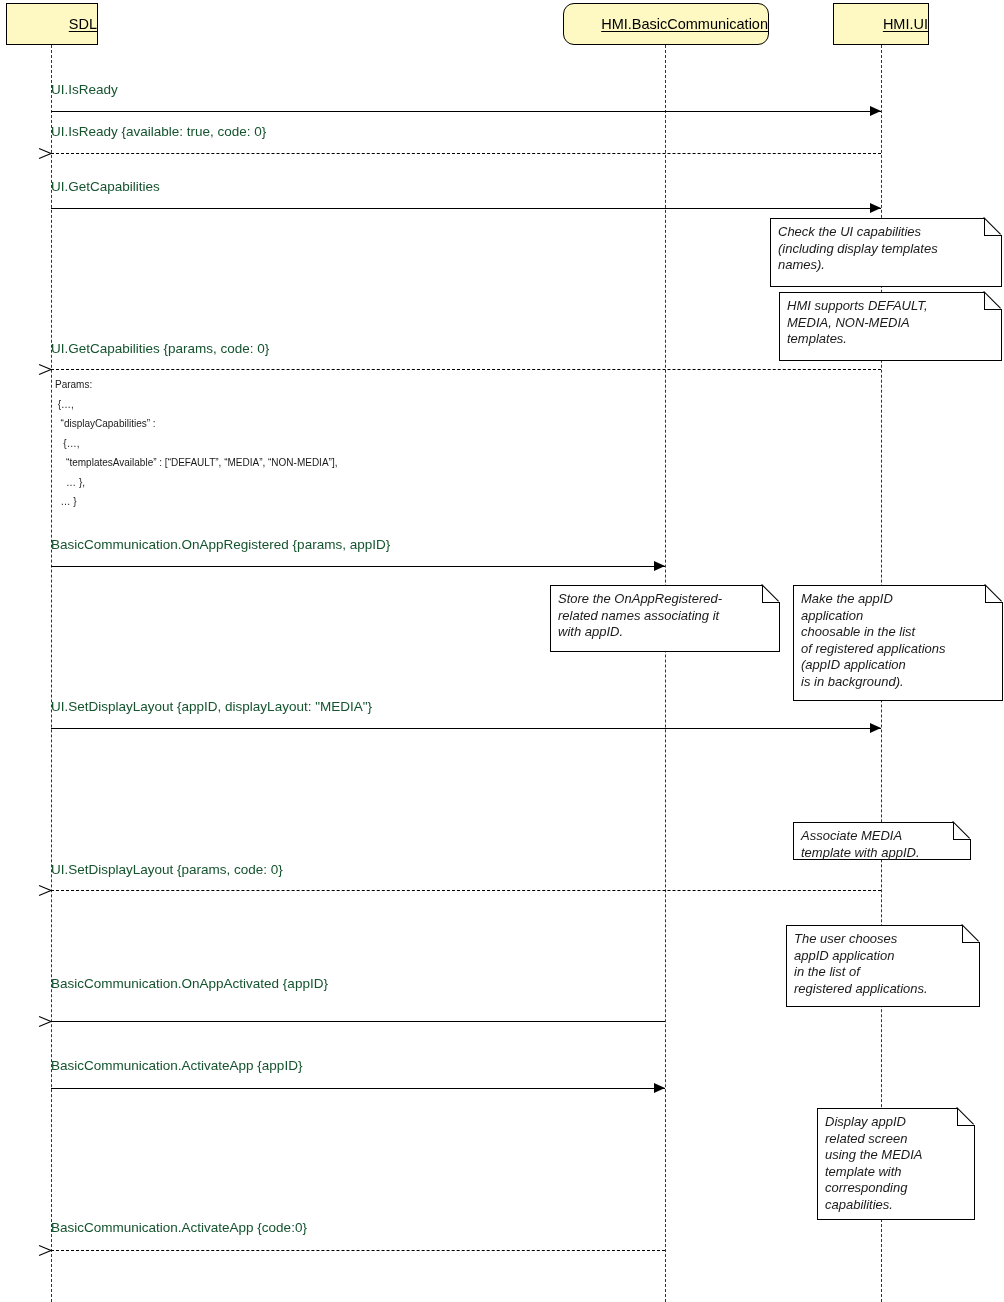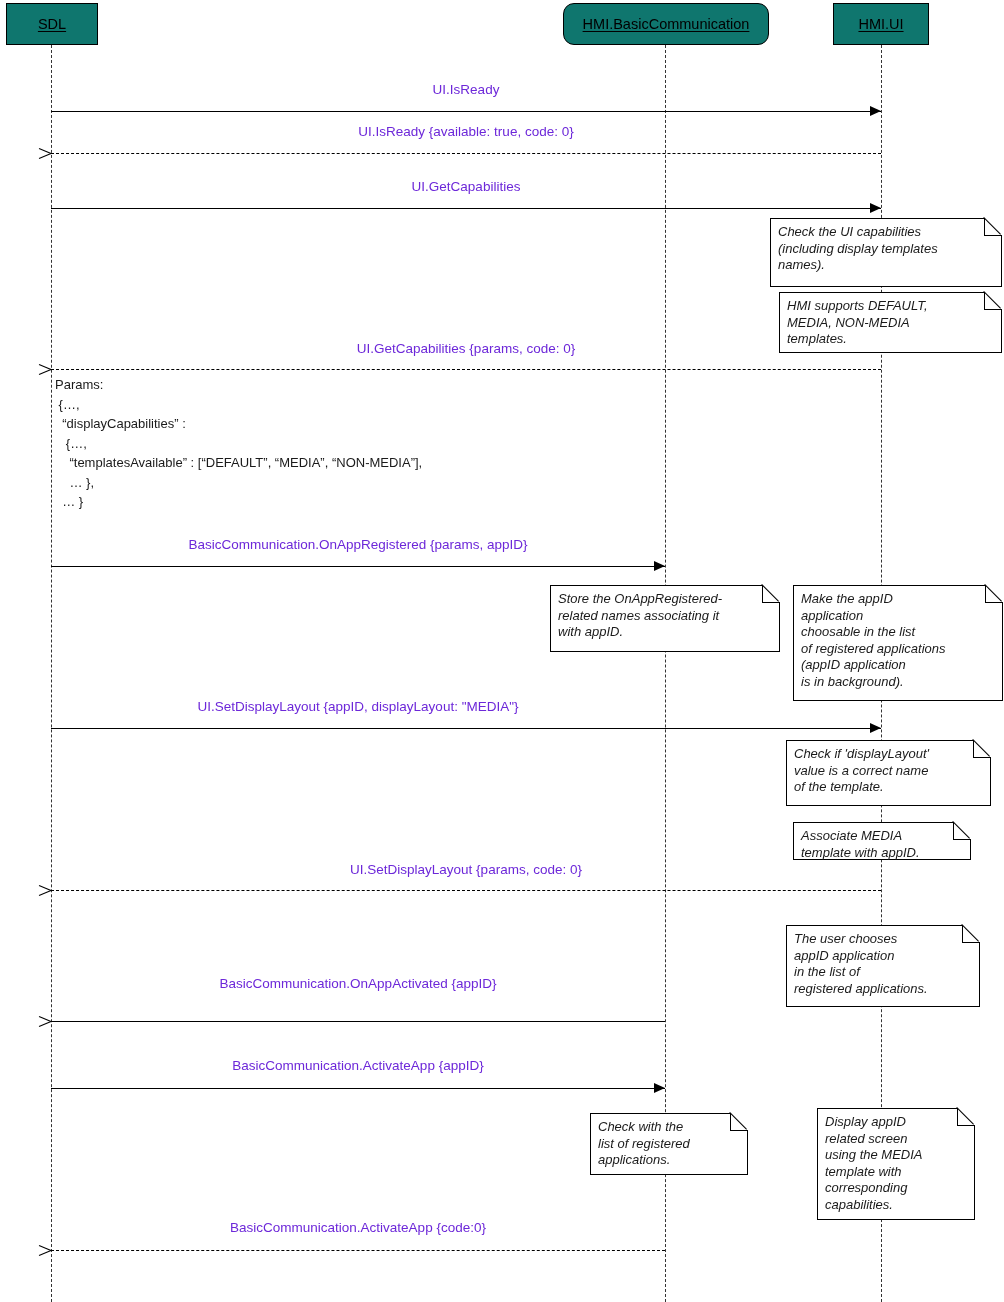--- a/index.html
+++ b/index.html
@@ -15,24 +15,24 @@
     position: relative;
     width: 1004px;
     height: 1302px;
     background: #ffffff;
     overflow: hidden;
   }
   
   .participant {
     position: absolute;
     border: 1.5px solid #000000;
-    background: #0f766e;
+    background: #fef9c3;
     display: flex;
     align-items: center;
-    justify-content: center;
+    justify-content: flex-end;
     box-sizing: border-box;
   }
   .participant-label {
     font-size: 14.5px;
     color: #000000;
     text-decoration: underline;
     text-underline-offset: 2px;
     white-space: nowrap;
   }
   
@@ -73,23 +73,22 @@
     width: 13px;
     height: 0;
     border-top: 1.6px solid #000000;
     transform-origin: left center;
   }
   .arrow-head.left.open::before { transform: rotate(-157deg); }
   .arrow-head.left.open::after  { transform: rotate(157deg); }
   .msg-label {
     position: absolute;
     font-size: 13.5px;
-    color: #6d28d9;
+    color: #14532d;
     white-space: nowrap;
-    text-align: center;
   }
   
   .note {
     position: absolute;
     box-sizing: border-box;
     background: #ffffff;
     border: 1.4px solid #000000;
     font-size: 13px;
     line-height: 16.5px;
     color: #1a1a1a;
@@ -113,21 +112,21 @@
     width: 24px;
     height: 0;
     border-top: 1.4px solid #000000;
     transform-origin: left top;
     transform: rotate(45deg);
   }
   .note-text { white-space: pre-line; position: relative; z-index: 1; font-style: italic; }
   
   .params-block {
     position: absolute;
-    font-size: 13px;
+    font-size: 10px;
     line-height: 19.5px;
     color: #1a1a1a;
     white-space: pre;
   }
 </style>
 </head>
 <body>
 
 <div id="diagram">
 
@@ -157,21 +156,21 @@
   <div class="msg-line" style="left:51px; top:208px; width:830px;"></div>
   <div class="arrow-head right filled" style="left:870px; top:203px;"></div>
 
   <div class="note" style="left:770px; top:218px; width:232px; height:69px;">
     <span class="fold"></span>
     <span class="note-text">Check the UI capabilities
 (including display templates
 names).</span>
   </div>
 
-  <div class="note" style="left:779px; top:292px; width:223px; height:61px;">
+  <div class="note" style="left:779px; top:292px; width:223px; height:69px;">
     <span class="fold"></span>
     <span class="note-text">HMI supports DEFAULT,
 MEDIA, NON-MEDIA
 templates.</span>
   </div>
 
   <div class="msg-label" style="left:51px; top:341px; width:830px;">UI.GetCapabilities {params, code: 0}</div>
   <div class="msg-line dashed" style="left:51px; top:369px; width:830px;"></div>
   <div class="arrow-head left open" style="left:51px; top:363px;"></div>
 
@@ -201,26 +200,20 @@
 choosable in the list
 of registered applications
 (appID application
 is in background).</span>
   </div>
 
   <div class="msg-label" style="left:51px; top:699px; width:614px;">UI.SetDisplayLayout {appID, displayLayout: "MEDIA"}</div>
   <div class="msg-line" style="left:51px; top:728px; width:830px;"></div>
   <div class="arrow-head right filled" style="left:870px; top:723px;"></div>
 
-  <div class="note" style="left:786px; top:740px; width:205px; height:66px;">
-    <span class="fold"></span>
-    <span class="note-text">Check if 'displayLayout'
-value is a correct name
-of the template.</span>
-  </div>
 
   <div class="note" style="left:793px; top:822px; width:178px; height:38px;">
     <span class="fold"></span>
     <span class="note-text">Associate MEDIA
 template with appID.</span>
   </div>
 
   <div class="msg-label" style="left:51px; top:862px; width:830px;">UI.SetDisplayLayout {params, code: 0}</div>
   <div class="msg-line dashed" style="left:51px; top:890px; width:830px;"></div>
   <div class="arrow-head left open" style="left:51px; top:884px;"></div>
@@ -234,26 +227,20 @@
   </div>
 
   <div class="msg-label" style="left:51px; top:976px; width:614px;">BasicCommunication.OnAppActivated {appID}</div>
   <div class="msg-line" style="left:51px; top:1021px; width:614px;"></div>
   <div class="arrow-head left open" style="left:51px; top:1015px;"></div>
 
   <div class="msg-label" style="left:51px; top:1058px; width:614px;">BasicCommunication.ActivateApp {appID}</div>
   <div class="msg-line" style="left:51px; top:1088px; width:614px;"></div>
   <div class="arrow-head right filled" style="left:654px; top:1083px;"></div>
 
-  <div class="note" style="left:590px; top:1113px; width:158px; height:62px;">
-    <span class="fold"></span>
-    <span class="note-text">Check with the
-list of registered
-applications.</span>
-  </div>
 
   <div class="note" style="left:817px; top:1108px; width:158px; height:112px;">
     <span class="fold"></span>
     <span class="note-text">Display appID
 related screen
 using the MEDIA
 template with
 corresponding
 capabilities.</span>
   </div>

